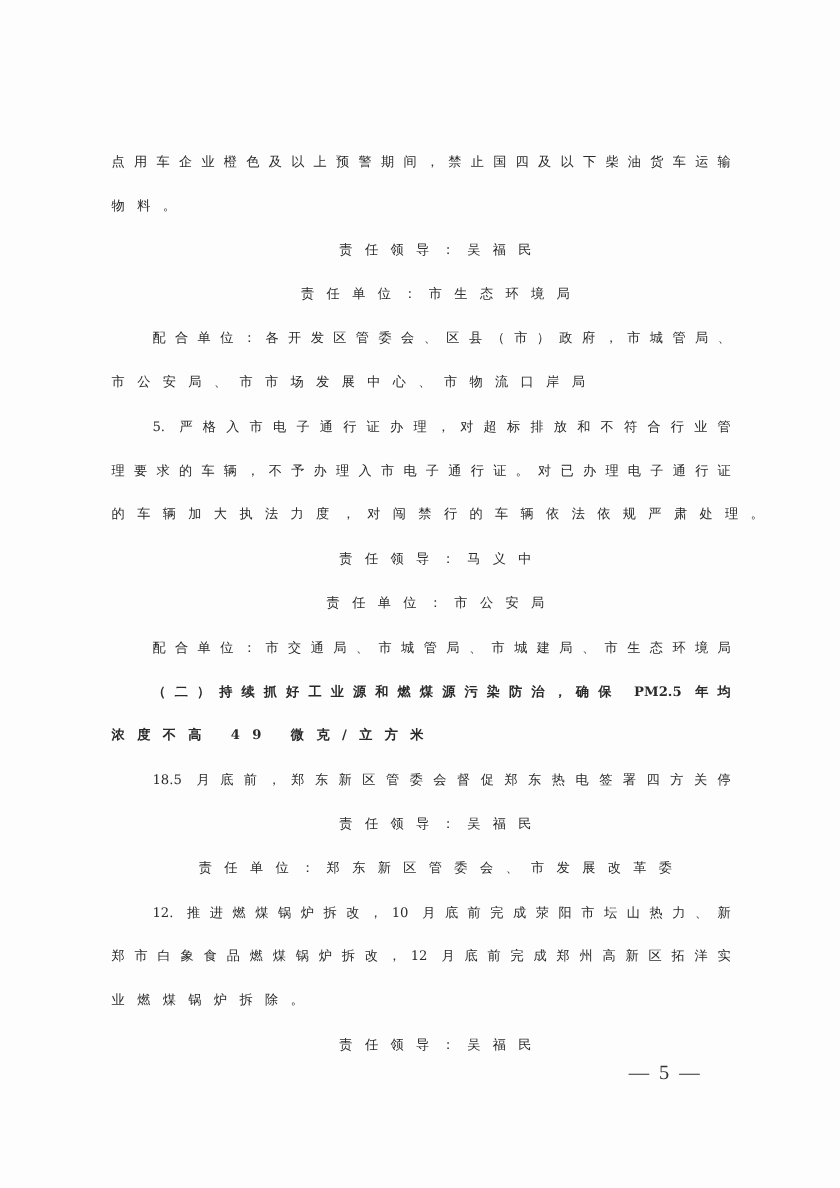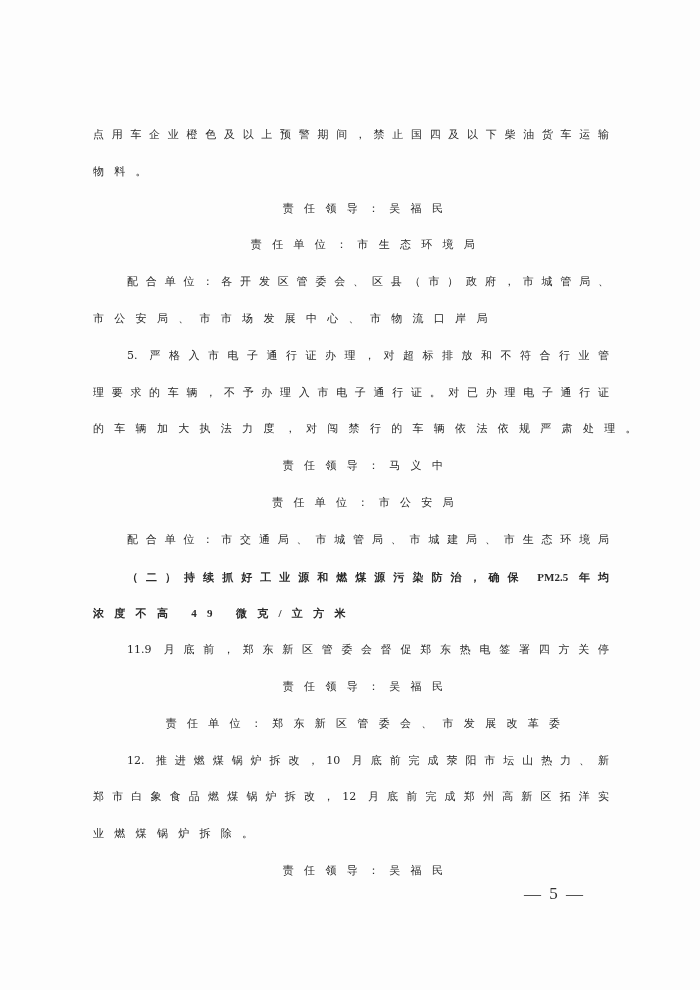--- a/index.html
+++ b/index.html
@@ -11,21 +11,21 @@
     position: absolute; left: 93px; top: 117px; width: 516px;
     font-family: "DejaVu Serif", "Liberation Serif", serif;
     font-size: 11px; color: #2a2a2a;
     line-height: 36.8px;
   }
   .line {
     white-space: nowrap; height: 36.8px; letter-spacing: 10.3px;
   }
   .justify { text-align: justify; text-align-last: justify; letter-spacing: 0; white-space: normal; }
   .indent { padding-left: 34px; text-align: center; }
-  .bold { font-weight: bold; font-family: Liberation Serif, serif; }
+  .bold { font-weight: bold; }
   .page-number {
     position: absolute; left: 524px; top: 884px;
     font-family: "Liberation Serif", serif; font-size: 17px; color: #333;
     letter-spacing: 2px;
   }
 </style>
 </head>
 <body>
 
 <div class="page">
@@ -45,21 +45,21 @@
     <div class="line justify">理要求的车辆，不予办理入市电子通行证。对已办理电子通行证</div>
     <div class="line">的车辆加大执法力度，对闯禁行的车辆依法依规严肃处理。</div>
 
     <div class="line indent">责任领导：马义中</div>
     <div class="line indent">责任单位：市公安局</div>
     <div class="line indent justify">配合单位：市交通局、市城管局、市城建局、市生态环境局</div>
 
     <div class="line indent justify bold">（二）持续抓好工业源和燃煤源污染防治，确保 PM2.5 年均</div>
     <div class="line bold">浓度不高 49 微克/立方米</div>
 
-    <div class="line indent justify">11.9 月底前，郑东新区管委会督促郑东热电签署四方关停</div>
+    <div class="line indent justify">18.5 月底前，郑东新区管委会督促郑东热电签署四方关停</div>
 
     <div class="line indent">责任领导：吴福民</div>
     <div class="line indent">责任单位：郑东新区管委会、市发展改革委</div>
 
     <div class="line indent justify">12. 推进燃煤锅炉拆改，10 月底前完成荥阳市坛山热力、新</div>
     <div class="line justify">郑市白象食品燃煤锅炉拆改，12 月底前完成郑州高新区拓洋实</div>
     <div class="line">业燃煤锅炉拆除。</div>
 
     <div class="line indent">责任领导：吴福民</div>
   </div>

